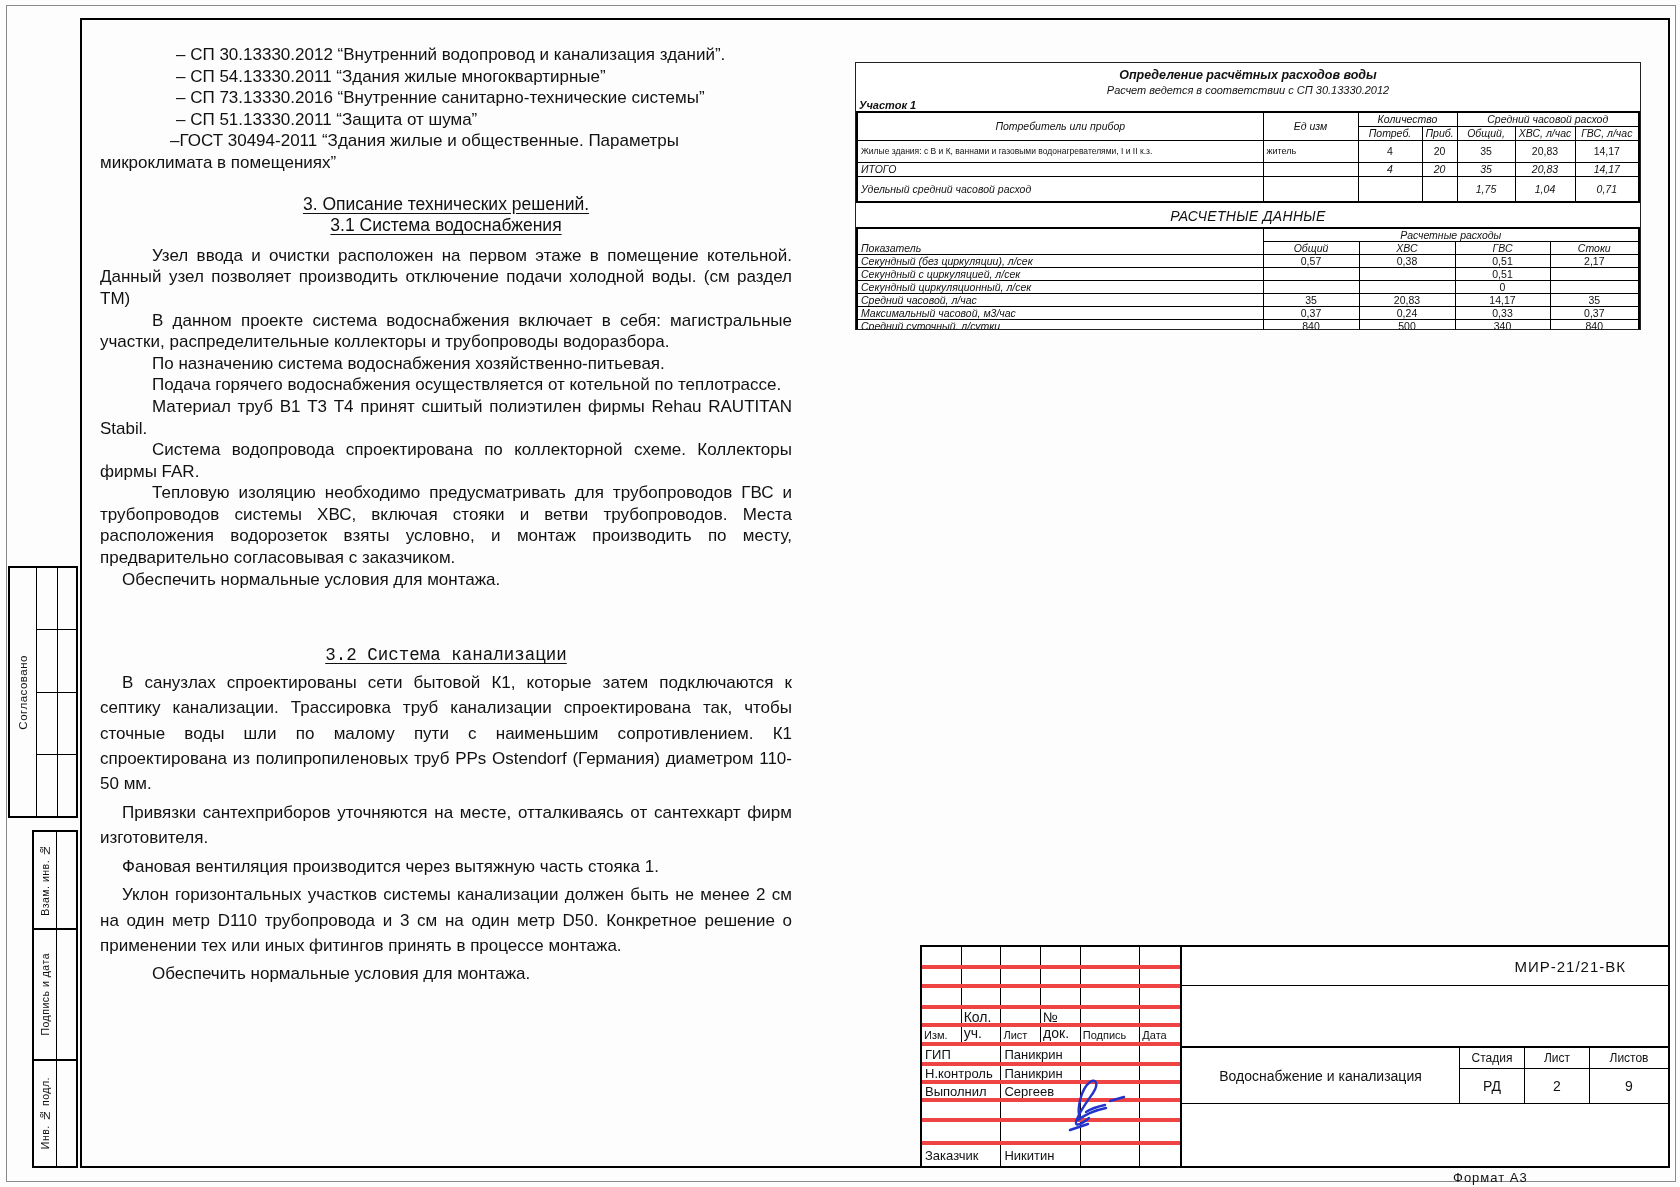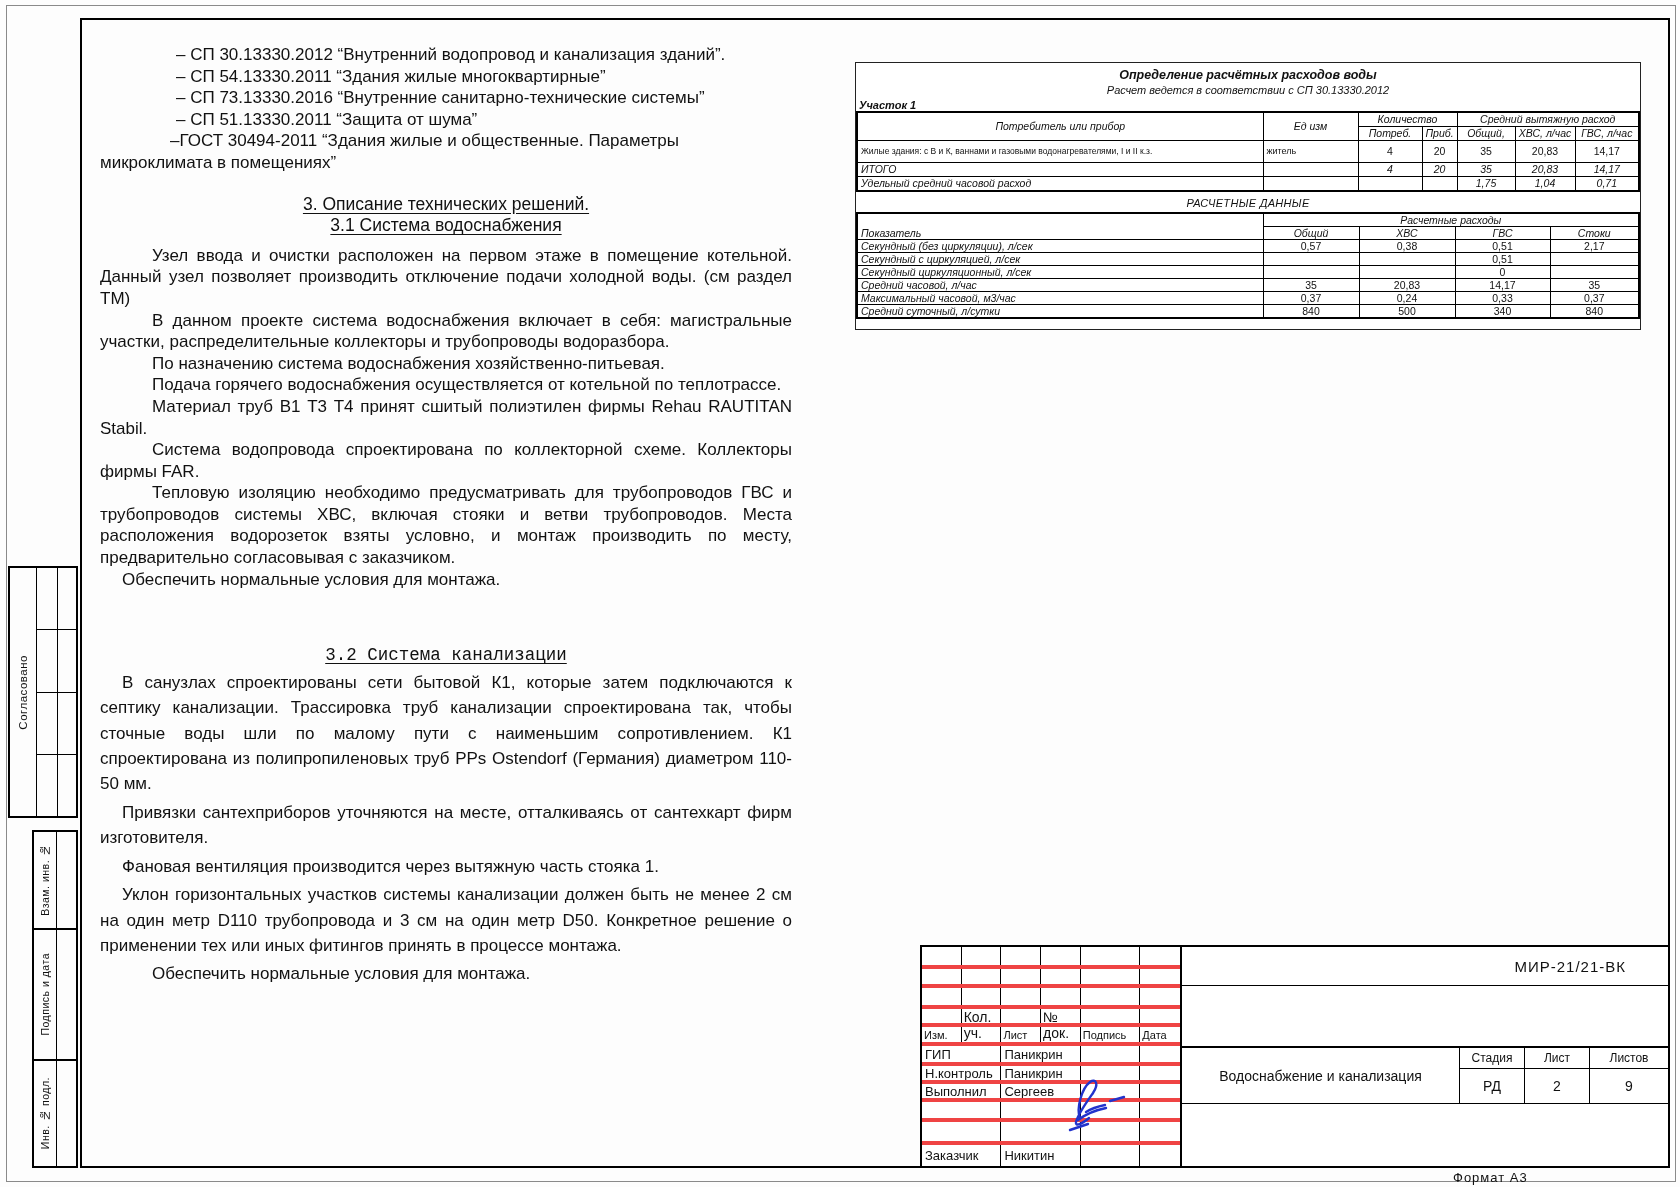--- a/index.html
+++ b/index.html
@@ -55,24 +55,24 @@
   .t1 th, .t1 td, .t2 th, .t2 td { border:1px solid #000; padding:0 3px; font-weight:normal; overflow:hidden; white-space:nowrap; }
   .t1 thead tr { height:14px; }
   .t1 th { text-align:center; font-style:italic; }
   .t1 .r-data { height:22px; }
   .t1 .r-data td { font-style:normal; text-align:center; }
   .t1 .r-data .name { font-size:8.5px; text-align:left; }
   .t1 .r-data .unit { font-size:9px; text-align:left; }
   .t1 .r-itogo { height:14px;margin-top:12px; }
   .t1 .r-itogo td { font-style:italic; text-align:center; }
   .t1 .r-itogo .name { text-align:left; }
-  .t1 .r-udel { height:15px; }
+  .t1 .r-udel { height:26px; }
   .t1 .r-udel td { font-style:italic; text-align:center; }
   .t1 .r-udel .name { text-align:left; }
-  .c-caption { text-align:center; font-size:11px; padding:5px 0 3px 0; letter-spacing:0.3px; }
+  .c-caption { text-align:center; font-size:14px; padding:5px 0 3px 0; letter-spacing:0.3px; }
   .t2 thead tr { height:13px; }
   .t2 th { text-align:center; font-style:italic; }
   .t2 th.ind { text-align:left; vertical-align:bottom; }
   .t2 tbody tr { height:12px; }
   .t2 td.name { text-align:left; font-style:italic; }
   .t2 td.val { text-align:center; font-style:normal; }
 
   
   .tb { position:absolute; left:920px; top:945px; width:750px; height:223px; border:2px solid #000; display:flex; background:#fff; }
   .tb-left { width:260px; border-right:2px solid #000; display:flex; flex-direction:column; }
@@ -199,21 +199,21 @@
         <col style="width:35px">
         <col style="width:58px">
         <col style="width:60px">
         <col style="width:64px">
       </colgroup>
     <thead>
       <tr>
         <th rowspan="2">Потребитель или прибор</th>
         <th rowspan="2">Ед изм</th>
         <th colspan="2">Количество</th>
-        <th colspan="3">Средний вытяжную расход</th>
+        <th colspan="3">Средний часовой расход</th>
       </tr>
       <tr>
         <th>Потреб.</th>
         <th>Приб.</th>
         <th>Общий,</th>
         <th>ХВС, л/час</th>
         <th>ГВС, л/час</th>
       </tr>
     </thead>
     <tbody>

